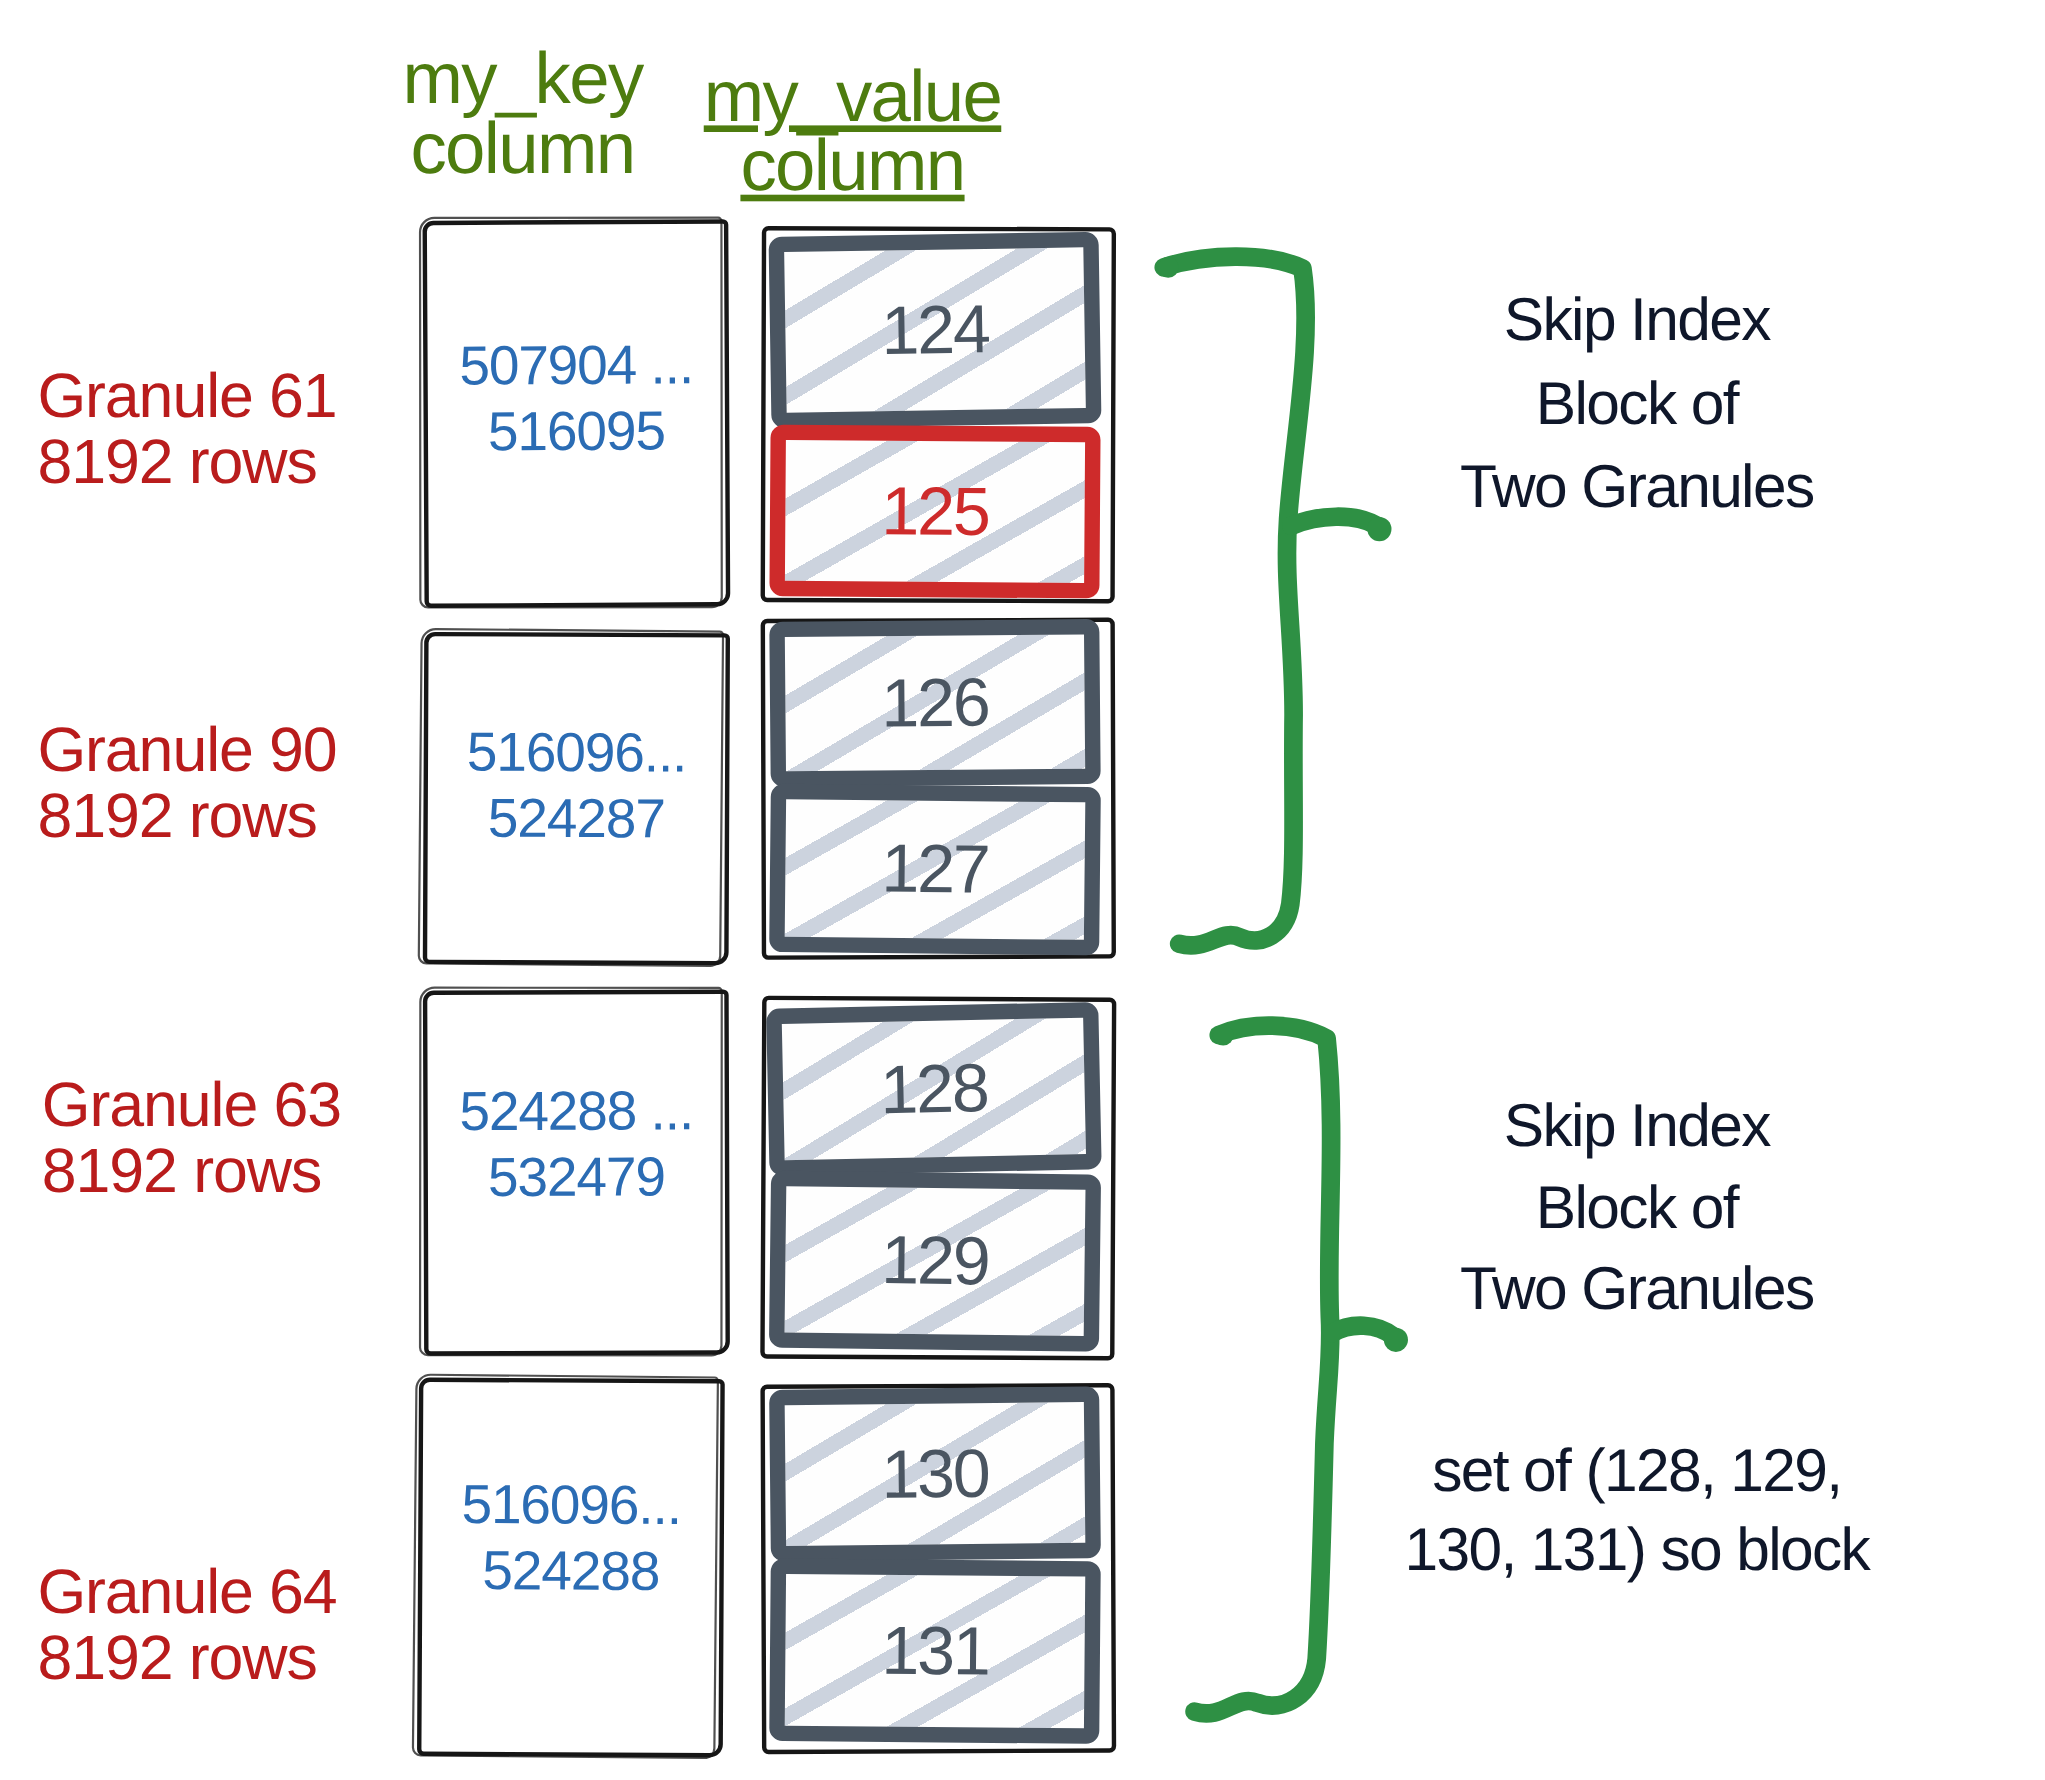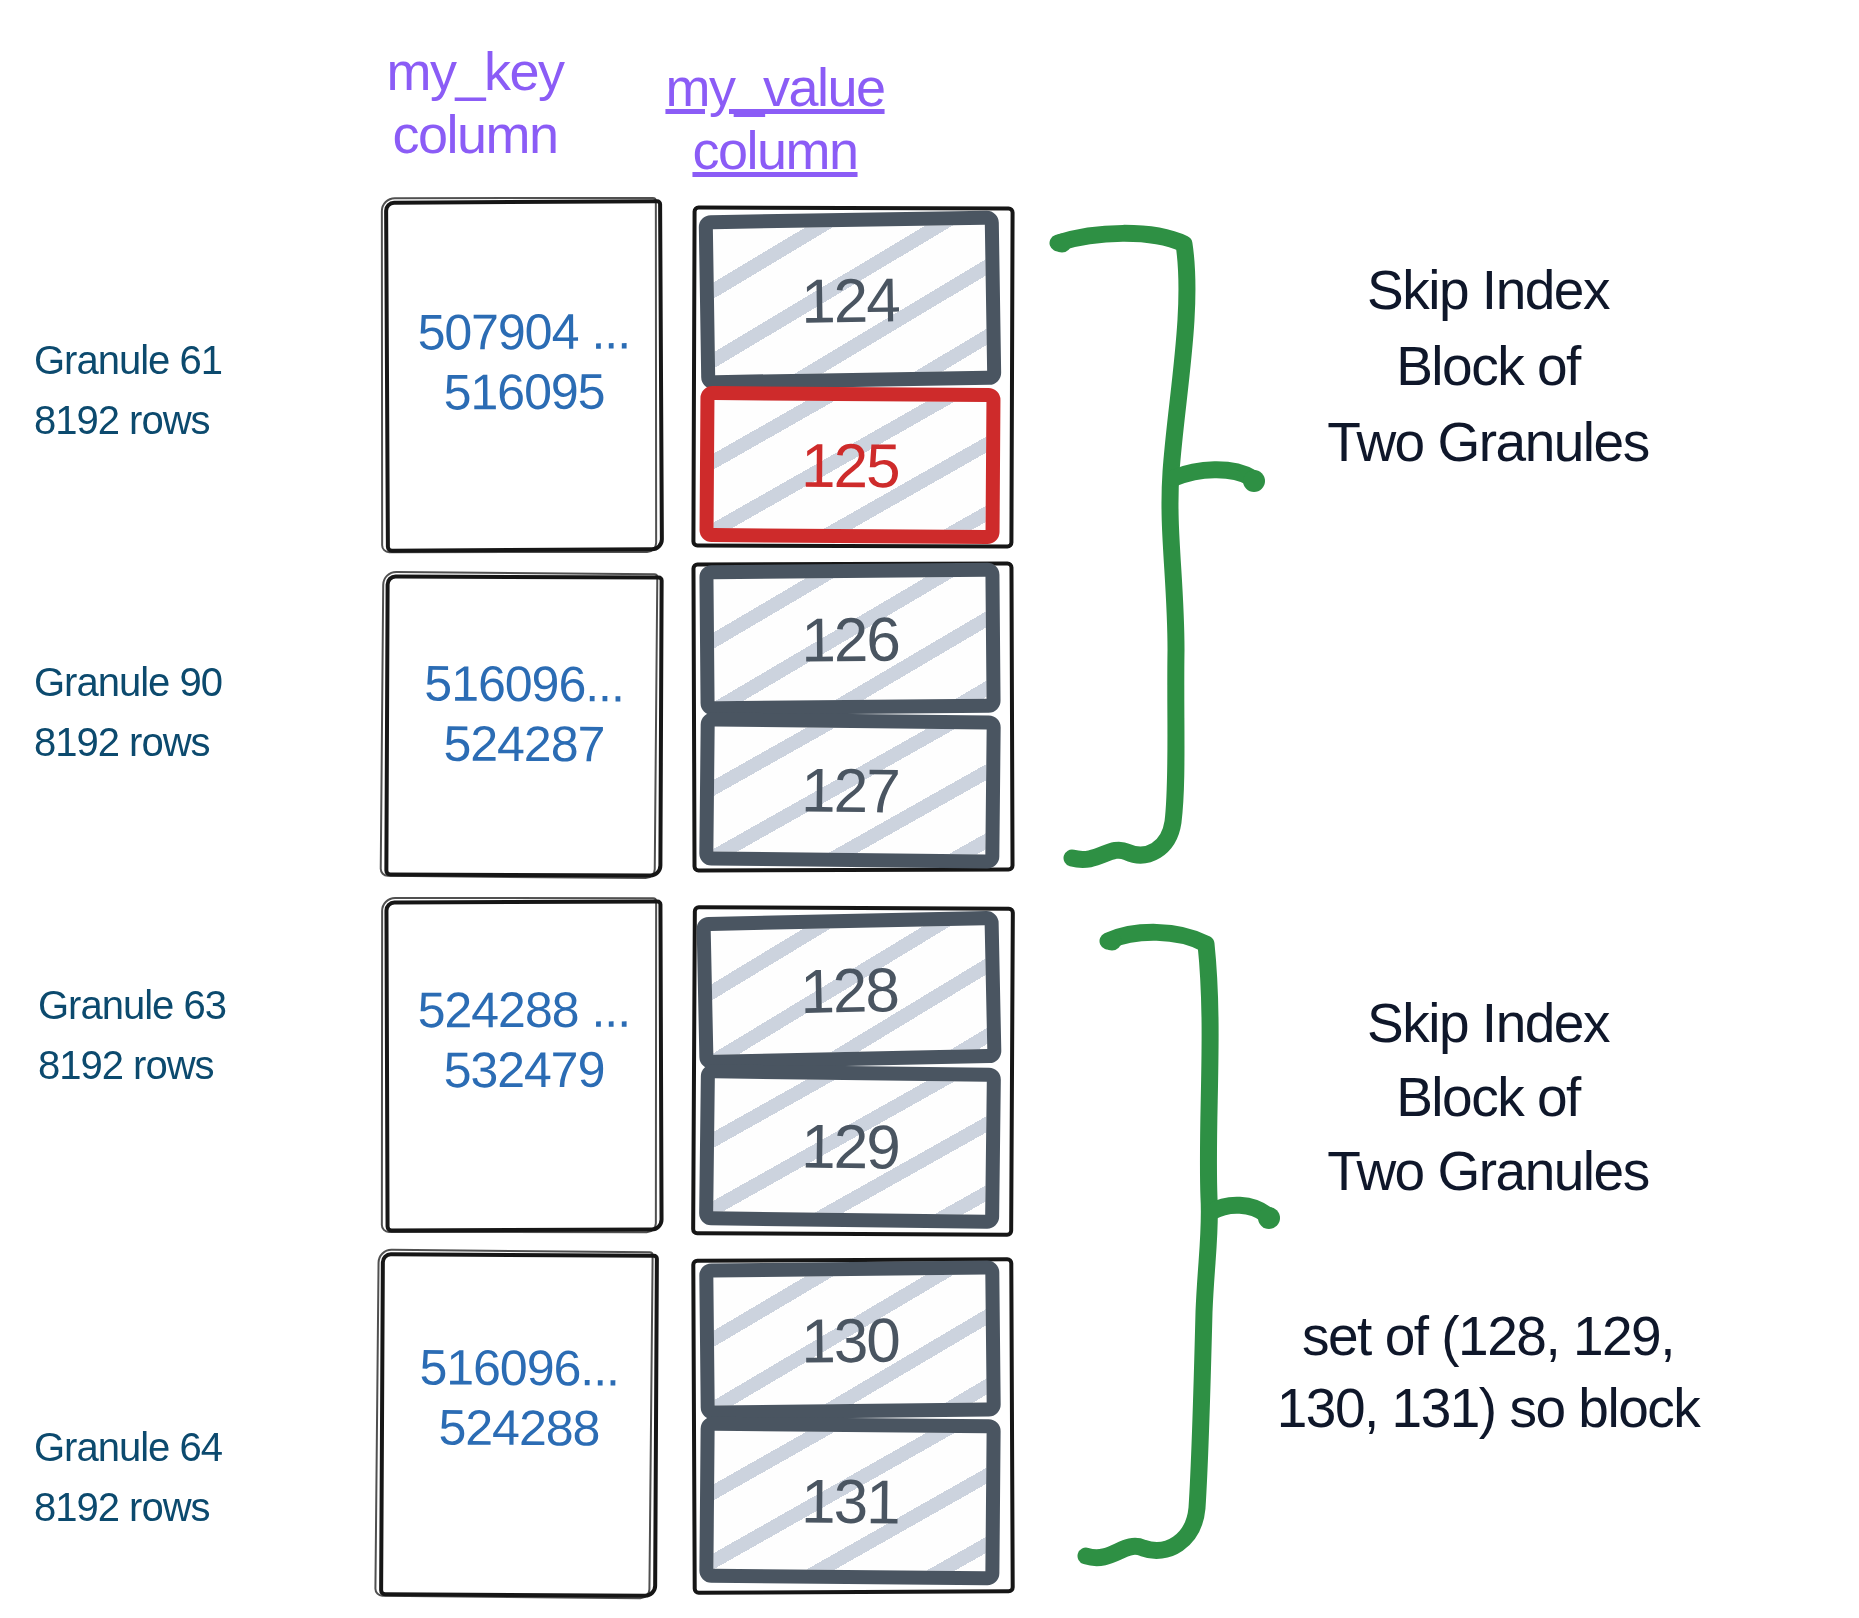--- a/index.html
+++ b/index.html
@@ -7,31 +7,31 @@
     position:relative;
     width:1859px;height:1618px;
     background:#ffffff;
     font-family:"Liberation Sans", sans-serif;
     overflow:hidden;
   }
   .hdr{
     position:absolute;
     width:320px;
     text-align:center;
-    color:#8b5cf6;
-    font-size:54px;
+    color:#4d7c0f;
+    font-size:66px;
     line-height:63px;
     letter-spacing:-1.5px;
   }
   .hdr span{display:block;}
   .glabel{
     position:absolute;
     width:300px;
-    color:#0c4a6e;
-    font-size:40px;
+    color:#b91c1c;
+    font-size:57px;
     line-height:60px;
     letter-spacing:-1px;
     text-align:left;
   }
   .glabel span{display:block;}
   .keybox{
     position:absolute;
     border:4px solid #161616;
     border-radius:10px 5px 12px 6px;
     background:#ffffff;

